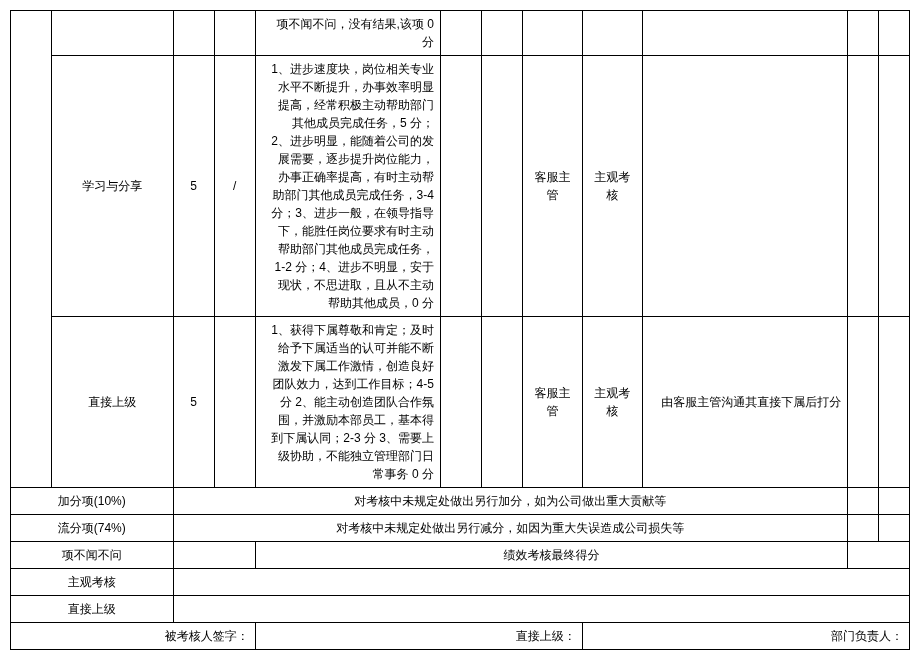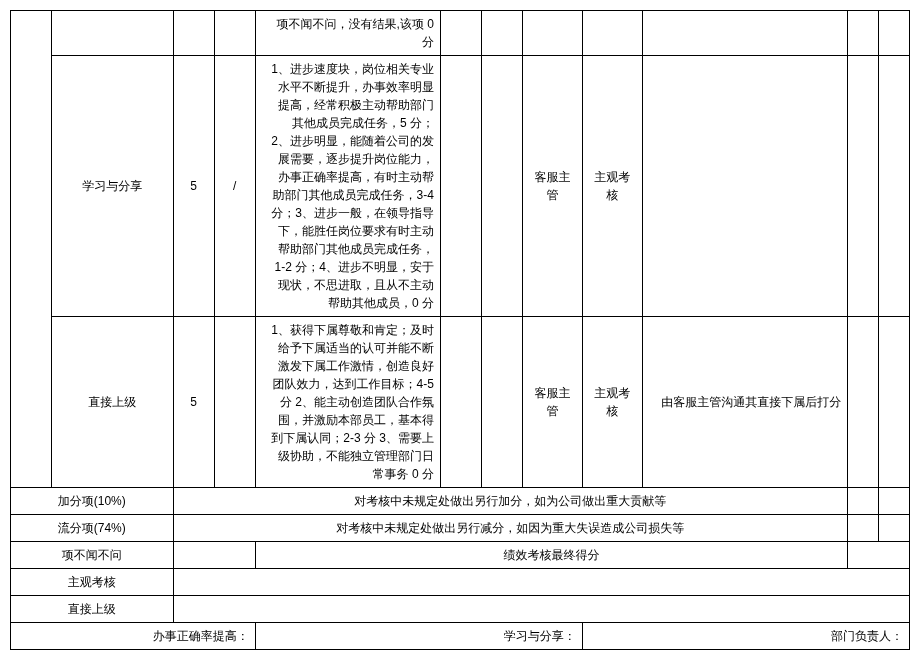--- a/index.html
+++ b/index.html
@@ -129,18 +129,18 @@
     <td class="center" colspan="3">主观考核</td>
     <td colspan="10"></td>
   </tr>
 
   <tr>
     <td class="center" colspan="3">直接上级</td>
     <td colspan="10"></td>
   </tr>
 
   <tr>
-    <td class="left" colspan="5">办事正确率提高：</td>
-    <td class="left" colspan="4">学习与分享：</td>
+    <td class="left" colspan="5">被考核人签字：</td>
+    <td class="left" colspan="4">直接上级：</td>
     <td class="left" colspan="4">部门负责人：</td>
   </tr>
 </tbody>
   </table>
 
 </body></html>

